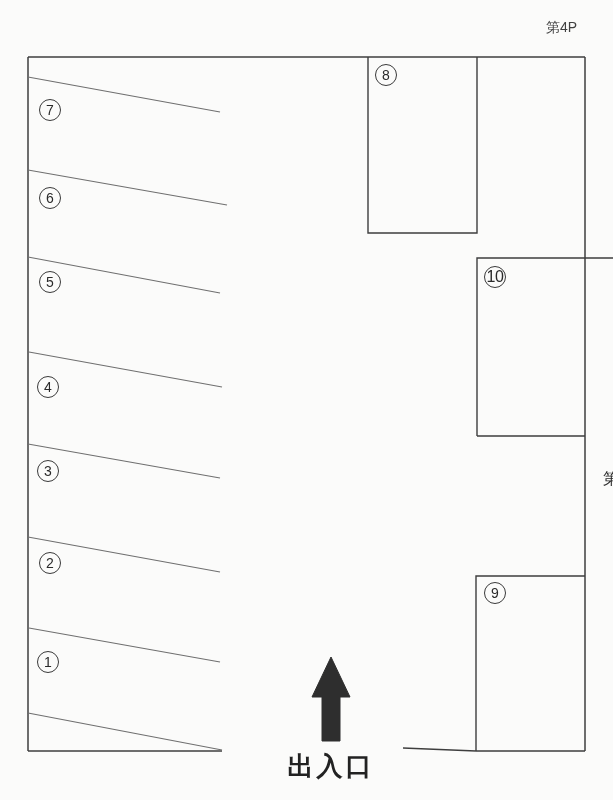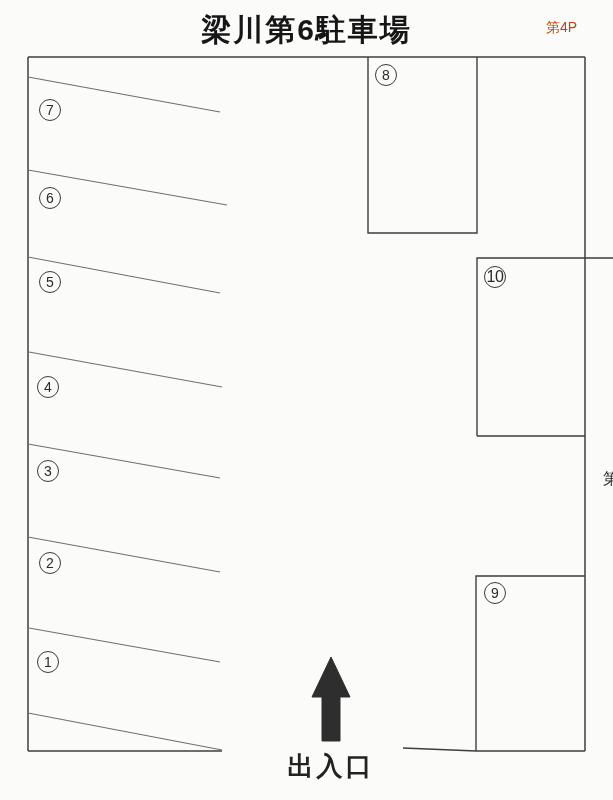--- a/index.html
+++ b/index.html
@@ -34,21 +34,21 @@
     letter-spacing: 2px;
     color: #161616;
     white-space: nowrap;
   }
   .corner-label {
     position: absolute;
     left: 546px;
     top: 19px;
     font-size: 14px;
     font-weight: 500;
-    color: #c2410c;
+    color: #404040;
     white-space: nowrap;
   }
   .adjacent-label {
     position: absolute;
     left: 603px;
     top: 469px;
     font-size: 16px;
     font-weight: 500;
     color: #2a2a2a;
     white-space: nowrap;
@@ -122,21 +122,20 @@
 
     <g stroke="#3e3e3e" stroke-width="1.4" fill="none">
       <path d="M368,57 V233 H477 V57"></path>
       <path d="M477,436 V258 H613 M477,436 H585"></path>
       <path d="M476,751 V576 H585 M476,751 H585"></path>
     </g>
 
     <polygon points="331,657 350,697 340,697 340,741 322,741 322,697 312,697" fill="#2e2e2e" stroke="#2e2e2e" stroke-width="1"></polygon>
   </svg>
 
-  <div class="page-title">梁川第6駐車場</div>
   <div class="corner-label">第4P</div>
   <div class="adjacent-label">第</div>
   <div class="entrance-label">出入口</div>
 
   <div class="stall-badge pos-1">1</div>
   <div class="stall-badge pos-2">2</div>
   <div class="stall-badge pos-3">3</div>
   <div class="stall-badge pos-4">4</div>
   <div class="stall-badge pos-5">5</div>
   <div class="stall-badge pos-6">6</div>

